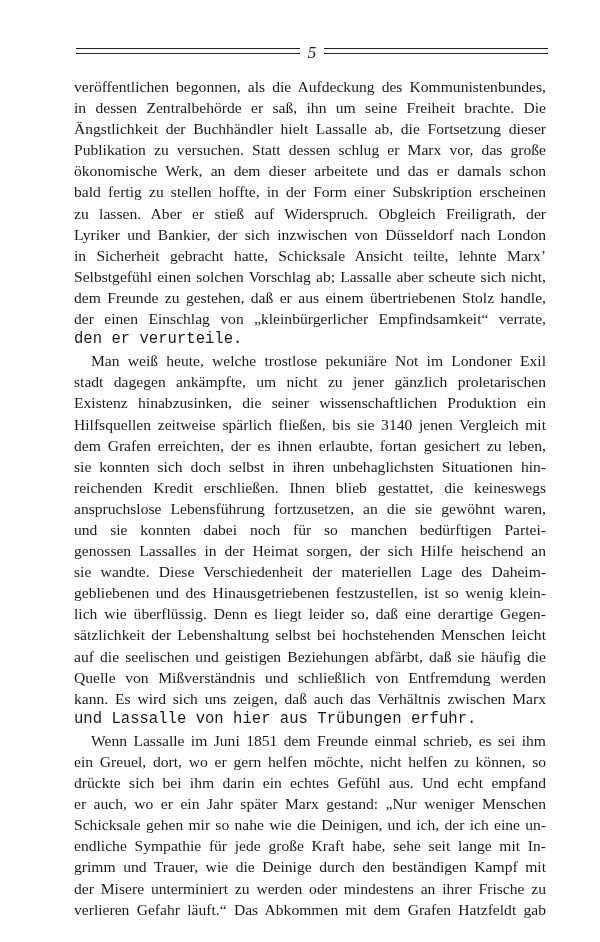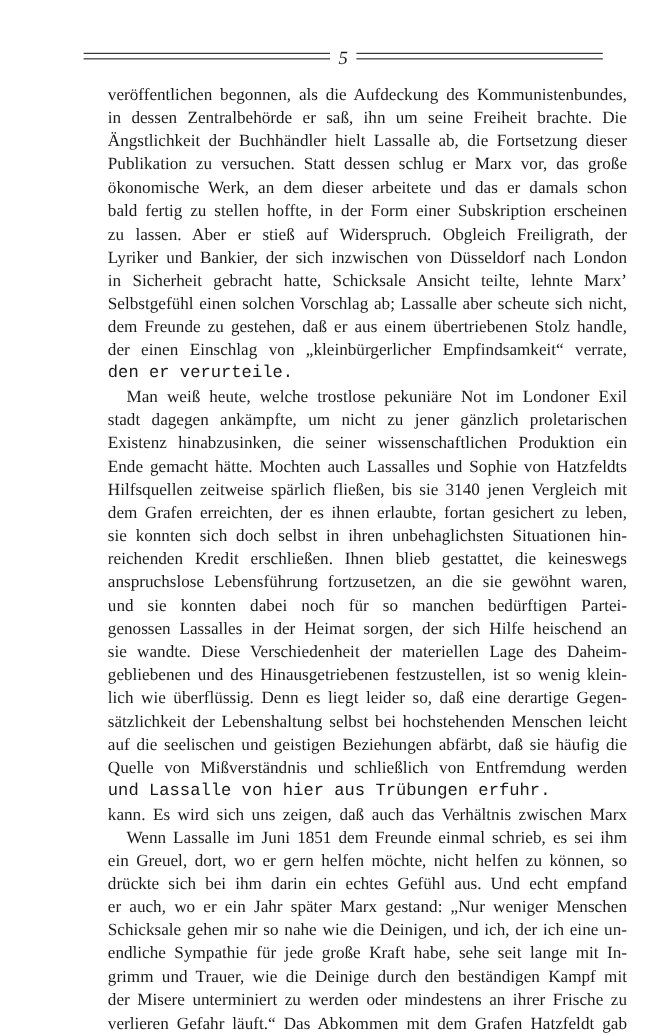--- a/index.html
+++ b/index.html
@@ -63,21 +63,20 @@
     .line.indent {
       padding-left: 17px;
       text-decoration: underline;
     }
     .line-inner {
       display: inline-block;
       width: 100%;
       text-align: justify;
       text-align-last: justify;
       white-space: normal;
-      margin-left: 24px;
     }
     .line.last .line-inner {
       text-align-last: left;
     }
     .line.indent .line-inner {
       width: calc(100% - 0px);
     }
   </style>
 </head>
 <body>
@@ -103,36 +102,35 @@
     <span class="line"><span class="line-inner">Selbstgefühl einen solchen Vorschlag ab; Lassalle aber scheute sich nicht,</span></span>
     <span class="line"><span class="line-inner">dem Freunde zu gestehen, daß er aus einem übertriebenen Stolz handle,</span></span>
     <span class="line"><span class="line-inner">der einen Einschlag von „kleinbürgerlicher Empfindsamkeit“ verrate,</span></span>
     <span class="line last"><span class="line-inner">den er verurteile.</span></span>
   </div>
 
   <div>
     <span class="line indent"><span class="line-inner">Man weiß heute, welche trostlose pekuniäre Not im Londoner Exil</span></span>
     <span class="line"><span class="line-inner">stadt dagegen ankämpfte, um nicht zu jener gänzlich proletarischen</span></span>
     <span class="line"><span class="line-inner">Existenz hinabzusinken, die seiner wissenschaftlichen Produktion ein</span></span>
-    <span class="line"><span class="line-inner">Ende gemacht hätte. Mochten auch Lassalles und Sophie von Hatzfeldts</span></span>
     <span class="line"><span class="line-inner">Hilfsquellen zeitweise spärlich fließen, bis sie 3140 jenen Vergleich mit</span></span>
     <span class="line"><span class="line-inner">dem Grafen erreichten, der es ihnen erlaubte, fortan gesichert zu leben,</span></span>
     <span class="line"><span class="line-inner">sie konnten sich doch selbst in ihren unbehaglichsten Situationen hin-</span></span>
     <span class="line"><span class="line-inner">reichenden Kredit erschließen. Ihnen blieb gestattet, die keineswegs</span></span>
     <span class="line"><span class="line-inner">anspruchslose Lebensführung fortzusetzen, an die sie gewöhnt waren,</span></span>
     <span class="line"><span class="line-inner">und sie konnten dabei noch für so manchen bedürftigen Partei-</span></span>
     <span class="line"><span class="line-inner">genossen Lassalles in der Heimat sorgen, der sich Hilfe heischend an</span></span>
     <span class="line"><span class="line-inner">sie wandte. Diese Verschiedenheit der materiellen Lage des Daheim-</span></span>
     <span class="line"><span class="line-inner">gebliebenen und des Hinausgetriebenen festzustellen, ist so wenig klein-</span></span>
     <span class="line"><span class="line-inner">lich wie überflüssig. Denn es liegt leider so, daß eine derartige Gegen-</span></span>
     <span class="line"><span class="line-inner">sätzlichkeit der Lebenshaltung selbst bei hochstehenden Menschen leicht</span></span>
     <span class="line"><span class="line-inner">auf die seelischen und geistigen Beziehungen abfärbt, daß sie häufig die</span></span>
     <span class="line"><span class="line-inner">Quelle von Mißverständnis und schließlich von Entfremdung werden</span></span>
+    <span class="line"><span class="line-inner">kann. Es wird sich uns zeigen, daß auch das Verhältnis zwischen Marx</span></span>
     <span class="line last"><span class="line-inner">und Lassalle von hier aus Trübungen erfuhr.</span></span>
-    <span class="line"><span class="line-inner">kann. Es wird sich uns zeigen, daß auch das Verhältnis zwischen Marx</span></span>
   </div>
 
   <div>
     <span class="line indent"><span class="line-inner">Wenn Lassalle im Juni 1851 dem Freunde einmal schrieb, es sei ihm</span></span>
     <span class="line"><span class="line-inner">ein Greuel, dort, wo er gern helfen möchte, nicht helfen zu können, so</span></span>
     <span class="line"><span class="line-inner">drückte sich bei ihm darin ein echtes Gefühl aus. Und echt empfand</span></span>
     <span class="line"><span class="line-inner">er auch, wo er ein Jahr später Marx gestand: „Nur weniger Menschen</span></span>
     <span class="line"><span class="line-inner">Schicksale gehen mir so nahe wie die Deinigen, und ich, der ich eine un-</span></span>
     <span class="line"><span class="line-inner">endliche Sympathie für jede große Kraft habe, sehe seit lange mit In-</span></span>
     <span class="line"><span class="line-inner">grimm und Trauer, wie die Deinige durch den beständigen Kampf mit</span></span>

